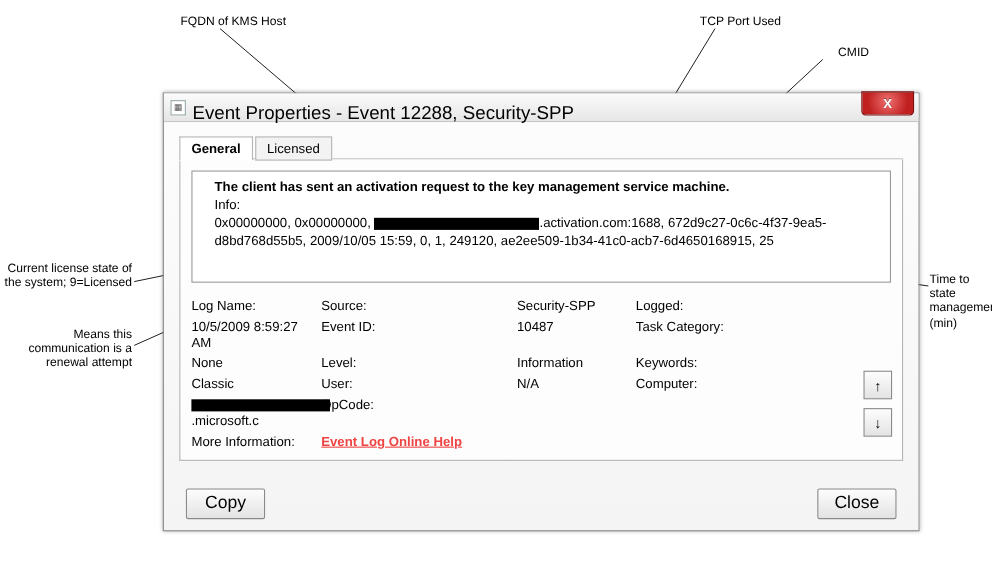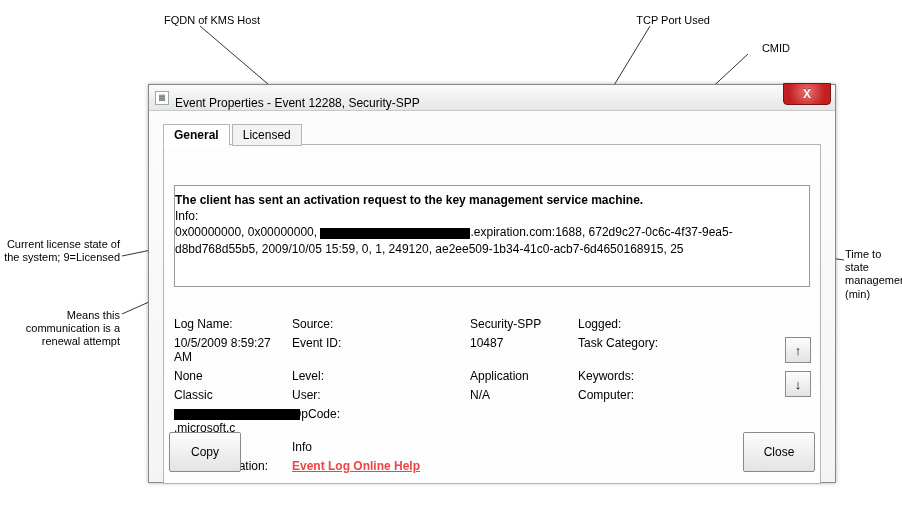--- a/index.html
+++ b/index.html
@@ -50,21 +50,21 @@
   }
   .titlebar .icon {
     width: 14px; height: 14px;
     border: 1px solid #9aa;
     background: #fff;
     margin-right: 6px;
     display: flex; align-items:center; justify-content:center;
     font-size: 8px; color:#555;
   }
   .titlebar .title {
-    font-size: 12px;
+    font-size: 17px;
     margin-top: 10px;
   }
   .close-btn {
     position: absolute;
     right: 4px; top: -2px;
     width: 48px; height: 22px;
     background: radial-gradient(circle at 50% 40%, #f07070, #c02020 70%);
     border: 1px solid #7a1010;
     border-bottom-left-radius: 4px;
     border-bottom-right-radius: 4px;
@@ -105,27 +105,26 @@
 
   .tabpanel {
     border: 1px solid #b5b5b5;
     border-top: none;
     padding: 10px;
     background: #fdfdfd;
   }
 
   .descbox {
     border: 1px solid #999;
-    padding: 6px 0;
+    padding: 6px 20px;
     height: 102px;
     font-size: 12px;
     line-height: 1.35;
     word-break: break-word;
     background: #fff;
-    margin-top: 30px;
   }
   .descbox .subject { font-weight: bold; }
   .redact {
     display: inline-block;
     background: #000;
     height: 11px;
     vertical-align: middle;
   }
   .redact.a { width: 150px; }
   .redact.b { width: 126px; }
@@ -139,56 +138,56 @@
   .navbtn {
     width: 26px; height: 26px;
     border: 1px solid #8a8a8a;
     background: linear-gradient(#fdfdfd,#e3e3e3);
     display: flex; align-items:center; justify-content:center;
     font-size: 13px; font-weight: bold;
     cursor: default;
   }
 
   .fields {
-    margin-top: 30px;
+    margin-top: 14px;
     display: grid;
     grid-template-columns: 110px 170px 100px 1fr;
     row-gap: 5px;
     column-gap: 8px;
     font-size: 12px;
     padding-right: 40px;
   }
   .fields .lab { font-weight: normal; }
   .fields .wide-lab { grid-column: 1 / 2; }
   .link { color: #ef4444; text-decoration: underline; cursor: default; font-weight: bold; }
 
   .buttons-row {
     position: absolute;
     left: 0; right: 0; bottom: 10px;
     display: flex; justify-content: space-between;
     padding: 0 20px;
   }
   .push {
-    min-width: 72px; height: 40px;
+    min-width: 72px; height: 28px;
     border: 1px solid #8a8a8a;
     background: linear-gradient(#fdfdfd,#e3e3e3);
     display: flex; align-items:center; justify-content:center;
-    font-size: 12px;
+    font-size: 16px;
     cursor: default;
     border-radius: 2px;
   }
 </style>
 </head>
 <body>
 
 <div class="ann center" style="left:140px; top:14px; width:120px;">FQDN of KMS Host</div>
 <div class="ann center" style="left:590px; top:14px; width:120px;">TCP Port Used</div>
 <div class="ann center" style="left:710px; top:42px; width:80px;">CMID</div>
 <div class="ann left" style="left:2px; top:238px; width:118px;">Current license state of the system; 9=Licensed</div>
-<div class="ann left" style="left:2px; top:309px; width:118px;">Means this communication is a renewal attempt</div>
+<div class="ann left" style="left:2px; top:298px; width:118px;">Means this communication is a renewal attempt</div>
 <div class="ann right" style="left:845px; top:248px; width:55px;">Time to state management (min)</div>
 
 <svg class="lines">
   <line x1="200" y1="26" x2="385" y2="184" stroke="#000" stroke-width="0.8"></line>
   <line x1="650" y1="26" x2="554" y2="184" stroke="#000" stroke-width="0.8"></line>
   <line x1="748" y1="54" x2="608" y2="184" stroke="#000" stroke-width="0.8"></line>
   <line x1="122" y1="256" x2="393" y2="200" stroke="#000" stroke-width="0.8"></line>
   <line x1="122" y1="314" x2="378" y2="200" stroke="#000" stroke-width="0.8"></line>
   <line x1="844" y1="260" x2="430" y2="200" stroke="#000" stroke-width="0.8"></line>
 </svg>
@@ -207,21 +206,21 @@
       <div class="tab active">General</div>
       <div class="tab">Licensed</div>
     </div>
 
     <div class="tabpanel">
 
       <div class="descbox">
         <div class="subject">The client has sent an activation request to the key management service machine.</div>
         <div>Info:</div>
         <div>
-          <span>0x00000000, 0x00000000, </span><span class="redact a"></span><span>.expiration.com</span><span>:</span><span>1688</span>,
+          <span>0x00000000, 0x00000000, </span><span class="redact a"></span><span>.activation.com</span><span>:</span><span>1688</span>,
           <span>672d9c27-0c6c-4f37-9ea5-d8bd768d55b5</span>,
           <span>2009/10/05 15:59</span>,
           <span>0</span>,
           <span>1</span>,
           <span>249120</span>,
           <span>ae2ee509-1b34-41c0-acb7-6d4650168915</span>,
           <span>25</span>
         </div>
       </div>
 
@@ -232,33 +231,32 @@
         <div>Security-SPP</div>
         <div class="lab">Logged:</div>
         <div>10/5/2009 8:59:27 AM</div>
 
         <div class="lab">Event ID:</div>
         <div>10487</div>
         <div class="lab">Task Category:</div>
         <div>None</div>
 
         <div class="lab">Level:</div>
-        <div>Application</div>
+        <div>Information</div>
         <div class="lab">Keywords:</div>
         <div>Classic</div>
 
         <div class="lab">User:</div>
         <div>N/A</div>
         <div class="lab">Computer:</div>
         <div>
           <span class="redact b"></span><span>.microsoft.c</span>
         </div>
 
         <div class="lab">OpCode:</div>
-        <div style="grid-column:2 / 5;">Info</div>
 
         <div class="lab wide-lab">More Information:</div>
         <div style="grid-column:2 / 5;">
           <span class="link">Event Log Online Help</span>
         </div>
       </div>
 
     </div>
   </div>
 

